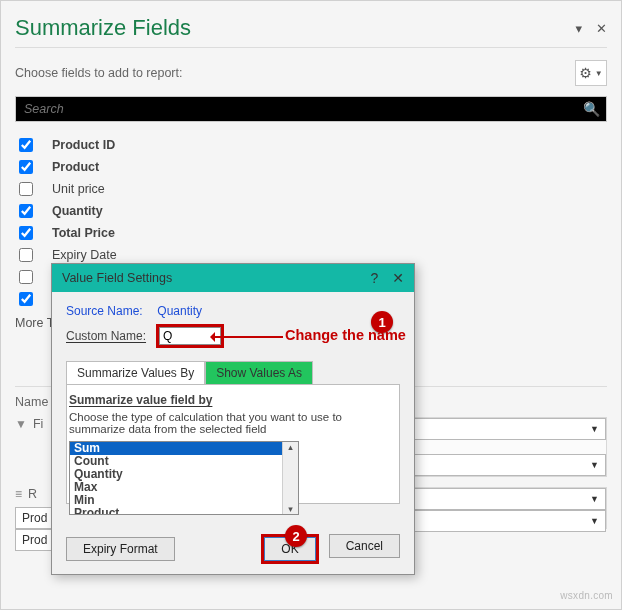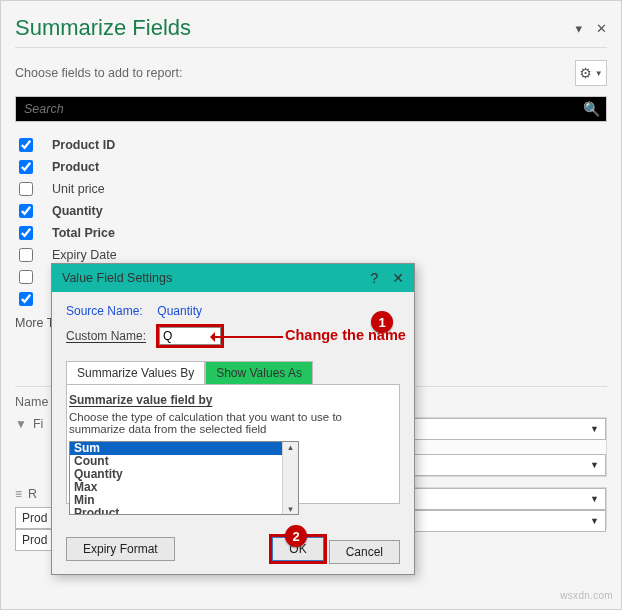--- a/index.html
+++ b/index.html
@@ -156,21 +156,21 @@
   .btnrow {
     display:flex; justify-content:space-between; align-items:center;
     padding:0 14px; position:absolute; bottom:10px; left:0; right:0;
   }
   .btn {
     border:1px solid #9e9e9e; background:#e8e8e8;
     height:24px; padding:0 16px; font-size:12px; color:#222;
   }
   .btn.ok { border:1px solid #3b79c2; }
   .okwrap { border:3px solid #c40000; padding:0; }
-  .rightbtns { display:flex; gap:2px; align-items:flex-end; }
+  .rightbtns { display:flex; gap:10px; align-items:flex-start; }
 
   
   .rc {
     position:absolute;width:22px;height:22px;border-radius:50%;
     background:#c40000;color:#fff;font-weight:700;font-size:13px;
     display:flex;align-items:center;justify-content:center;
     box-shadow:0 1px 2px rgba(0,0,0,.4);
   }
   
   .ann-arrow {

